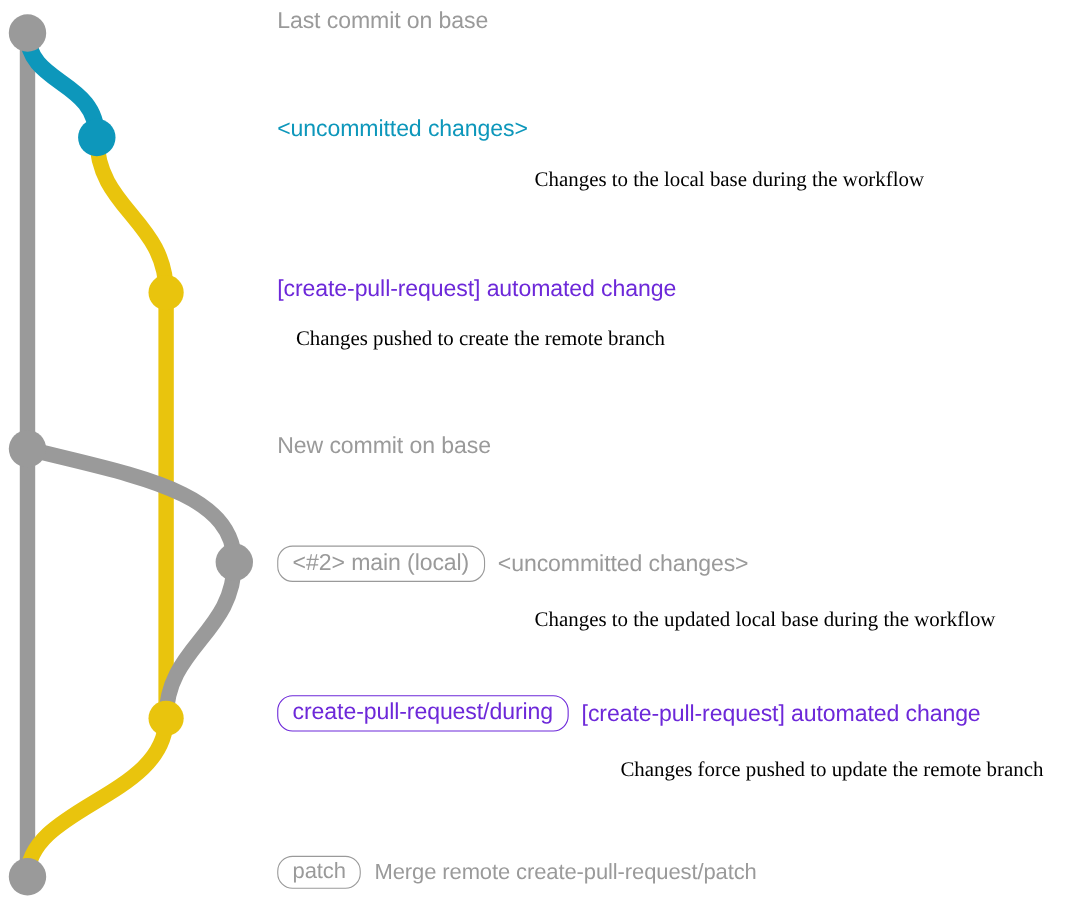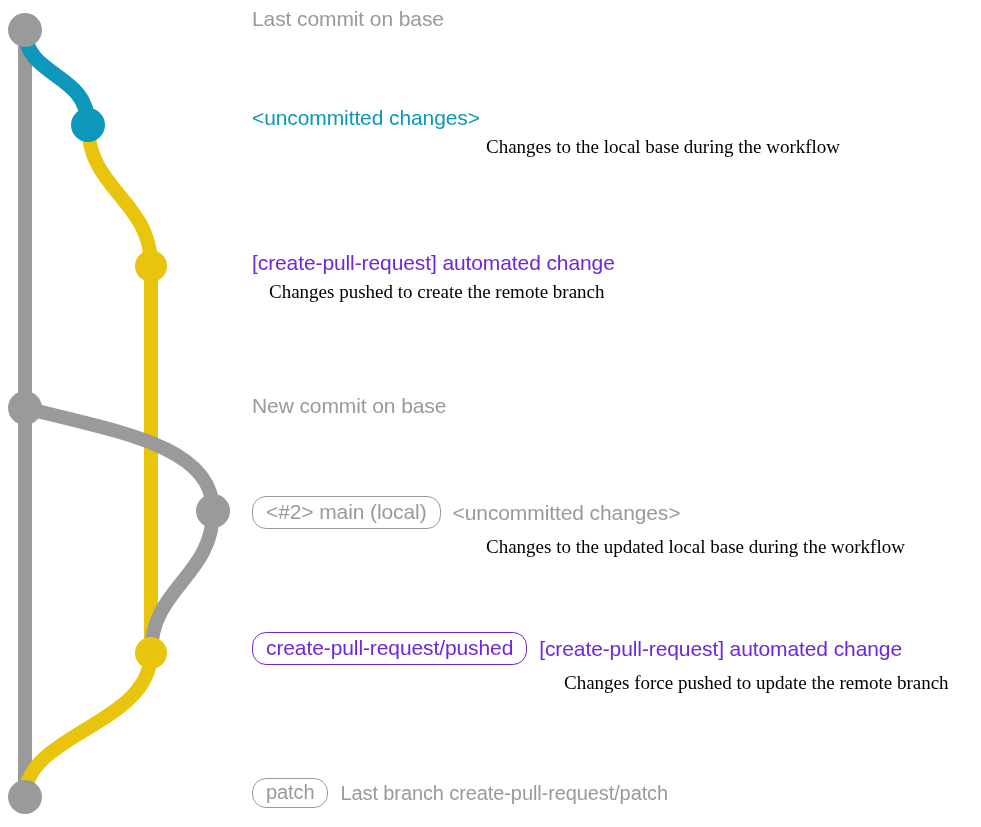--- a/index.html
+++ b/index.html
@@ -67,21 +67,21 @@
     font-size: 21px;
     line-height: 1.05;
     letter-spacing: -0.1px;
     white-space: nowrap;
   }
 
   .subline {
     font-family: "Liberation Serif", serif;
     font-size: 19px;
     color: #000000;
-    margin-top: 7px;
+    margin-top: 24px;
     white-space: nowrap;
   }
 
   
   .c-blue   { color: #0d97bb; }
   .c-yellow { color: #6d28d9; }
   .c-gray   { color: #9a9a9a; }
 
   
   #row-last-commit   { top: 8px; }
@@ -153,26 +153,26 @@
   <div class="row" id="row-local-2">
     <div class="row-head">
       <span class="pill c-gray">&lt;#2&gt; main (local)</span>
       <span class="headline c-gray">&lt;uncommitted changes&gt;</span>
     </div>
     <div class="subline">Changes to the updated local base during the workflow</div>
   </div>
 
   <div class="row" id="row-automated-2">
     <div class="row-head">
-      <span class="pill c-yellow">create-pull-request/pushed</span>
+      <span class="pill c-yellow">create-pull-request/during</span>
       <span class="headline c-yellow">[create-pull-request] automated change</span>
     </div>
     <div class="subline">Changes force pushed to update the remote branch</div>
   </div>
 
   <div class="row" id="row-merge">
     <div class="row-head">
       <span class="pill c-gray">patch</span>
-      <span class="plain-head c-gray">Last branch create-pull-request/patch</span>
+      <span class="plain-head c-gray">Merge remote create-pull-request/patch</span>
     </div>
   </div>
 
 </div>
 
 </body></html>

